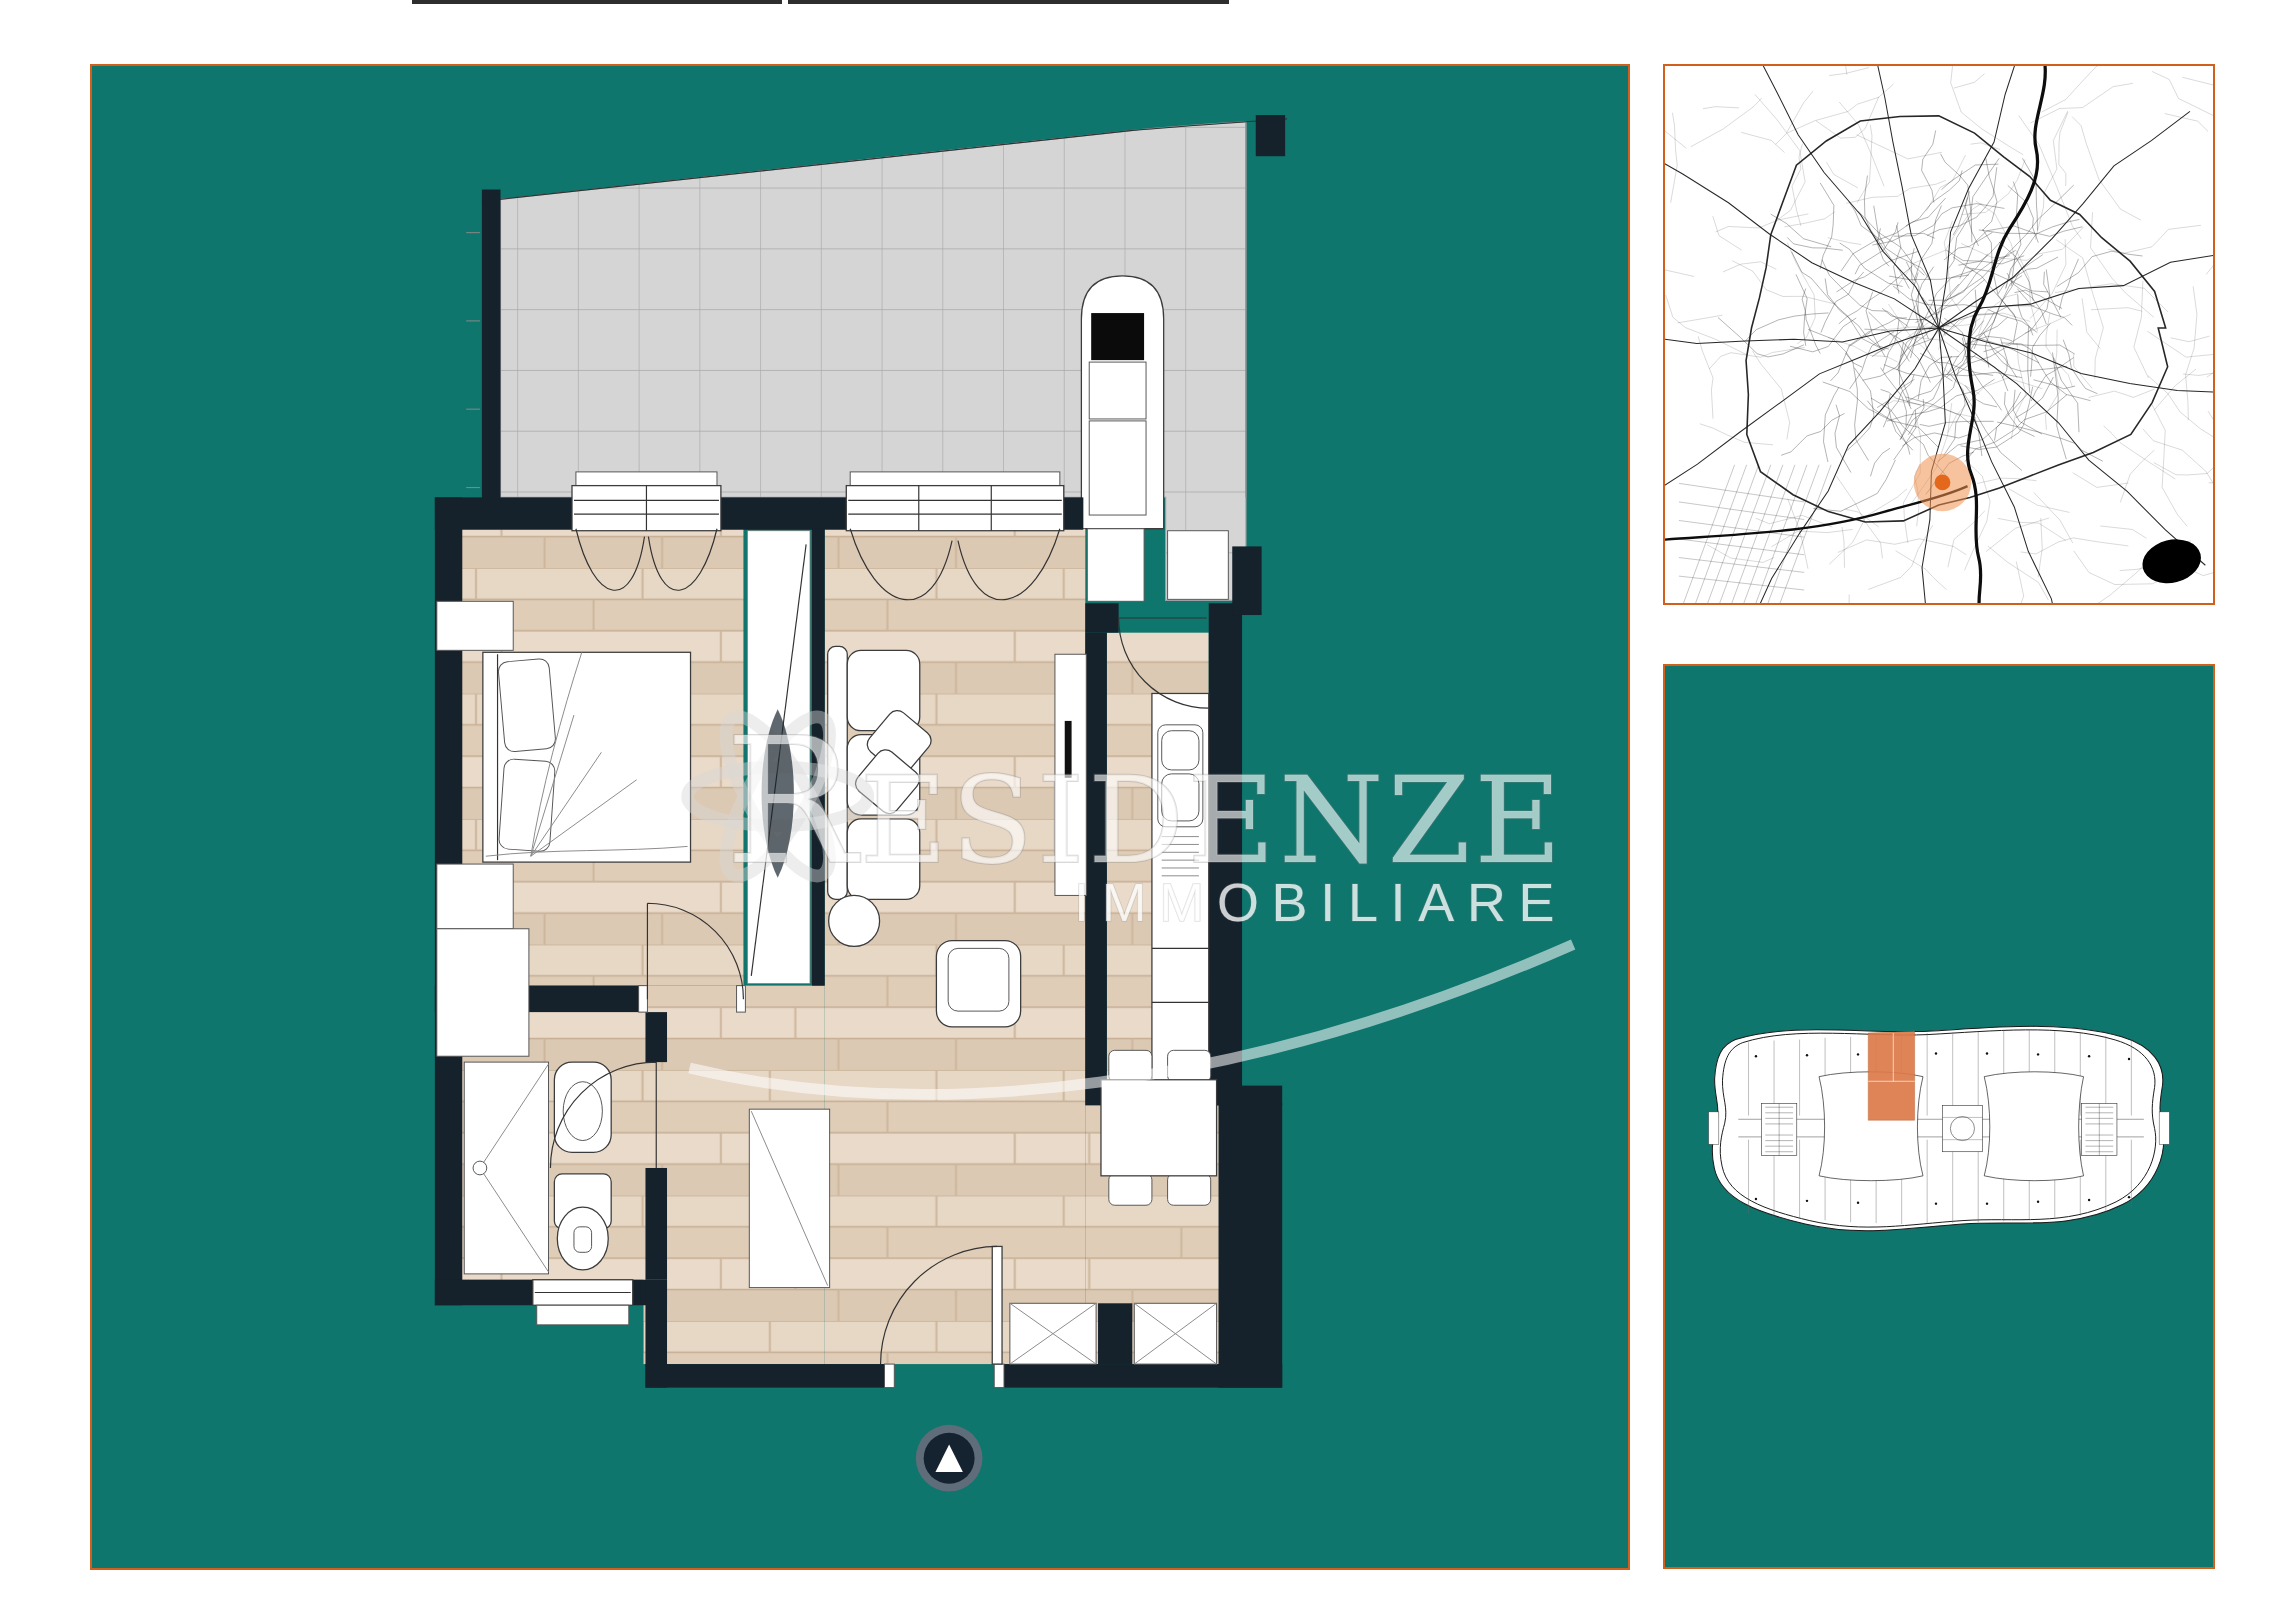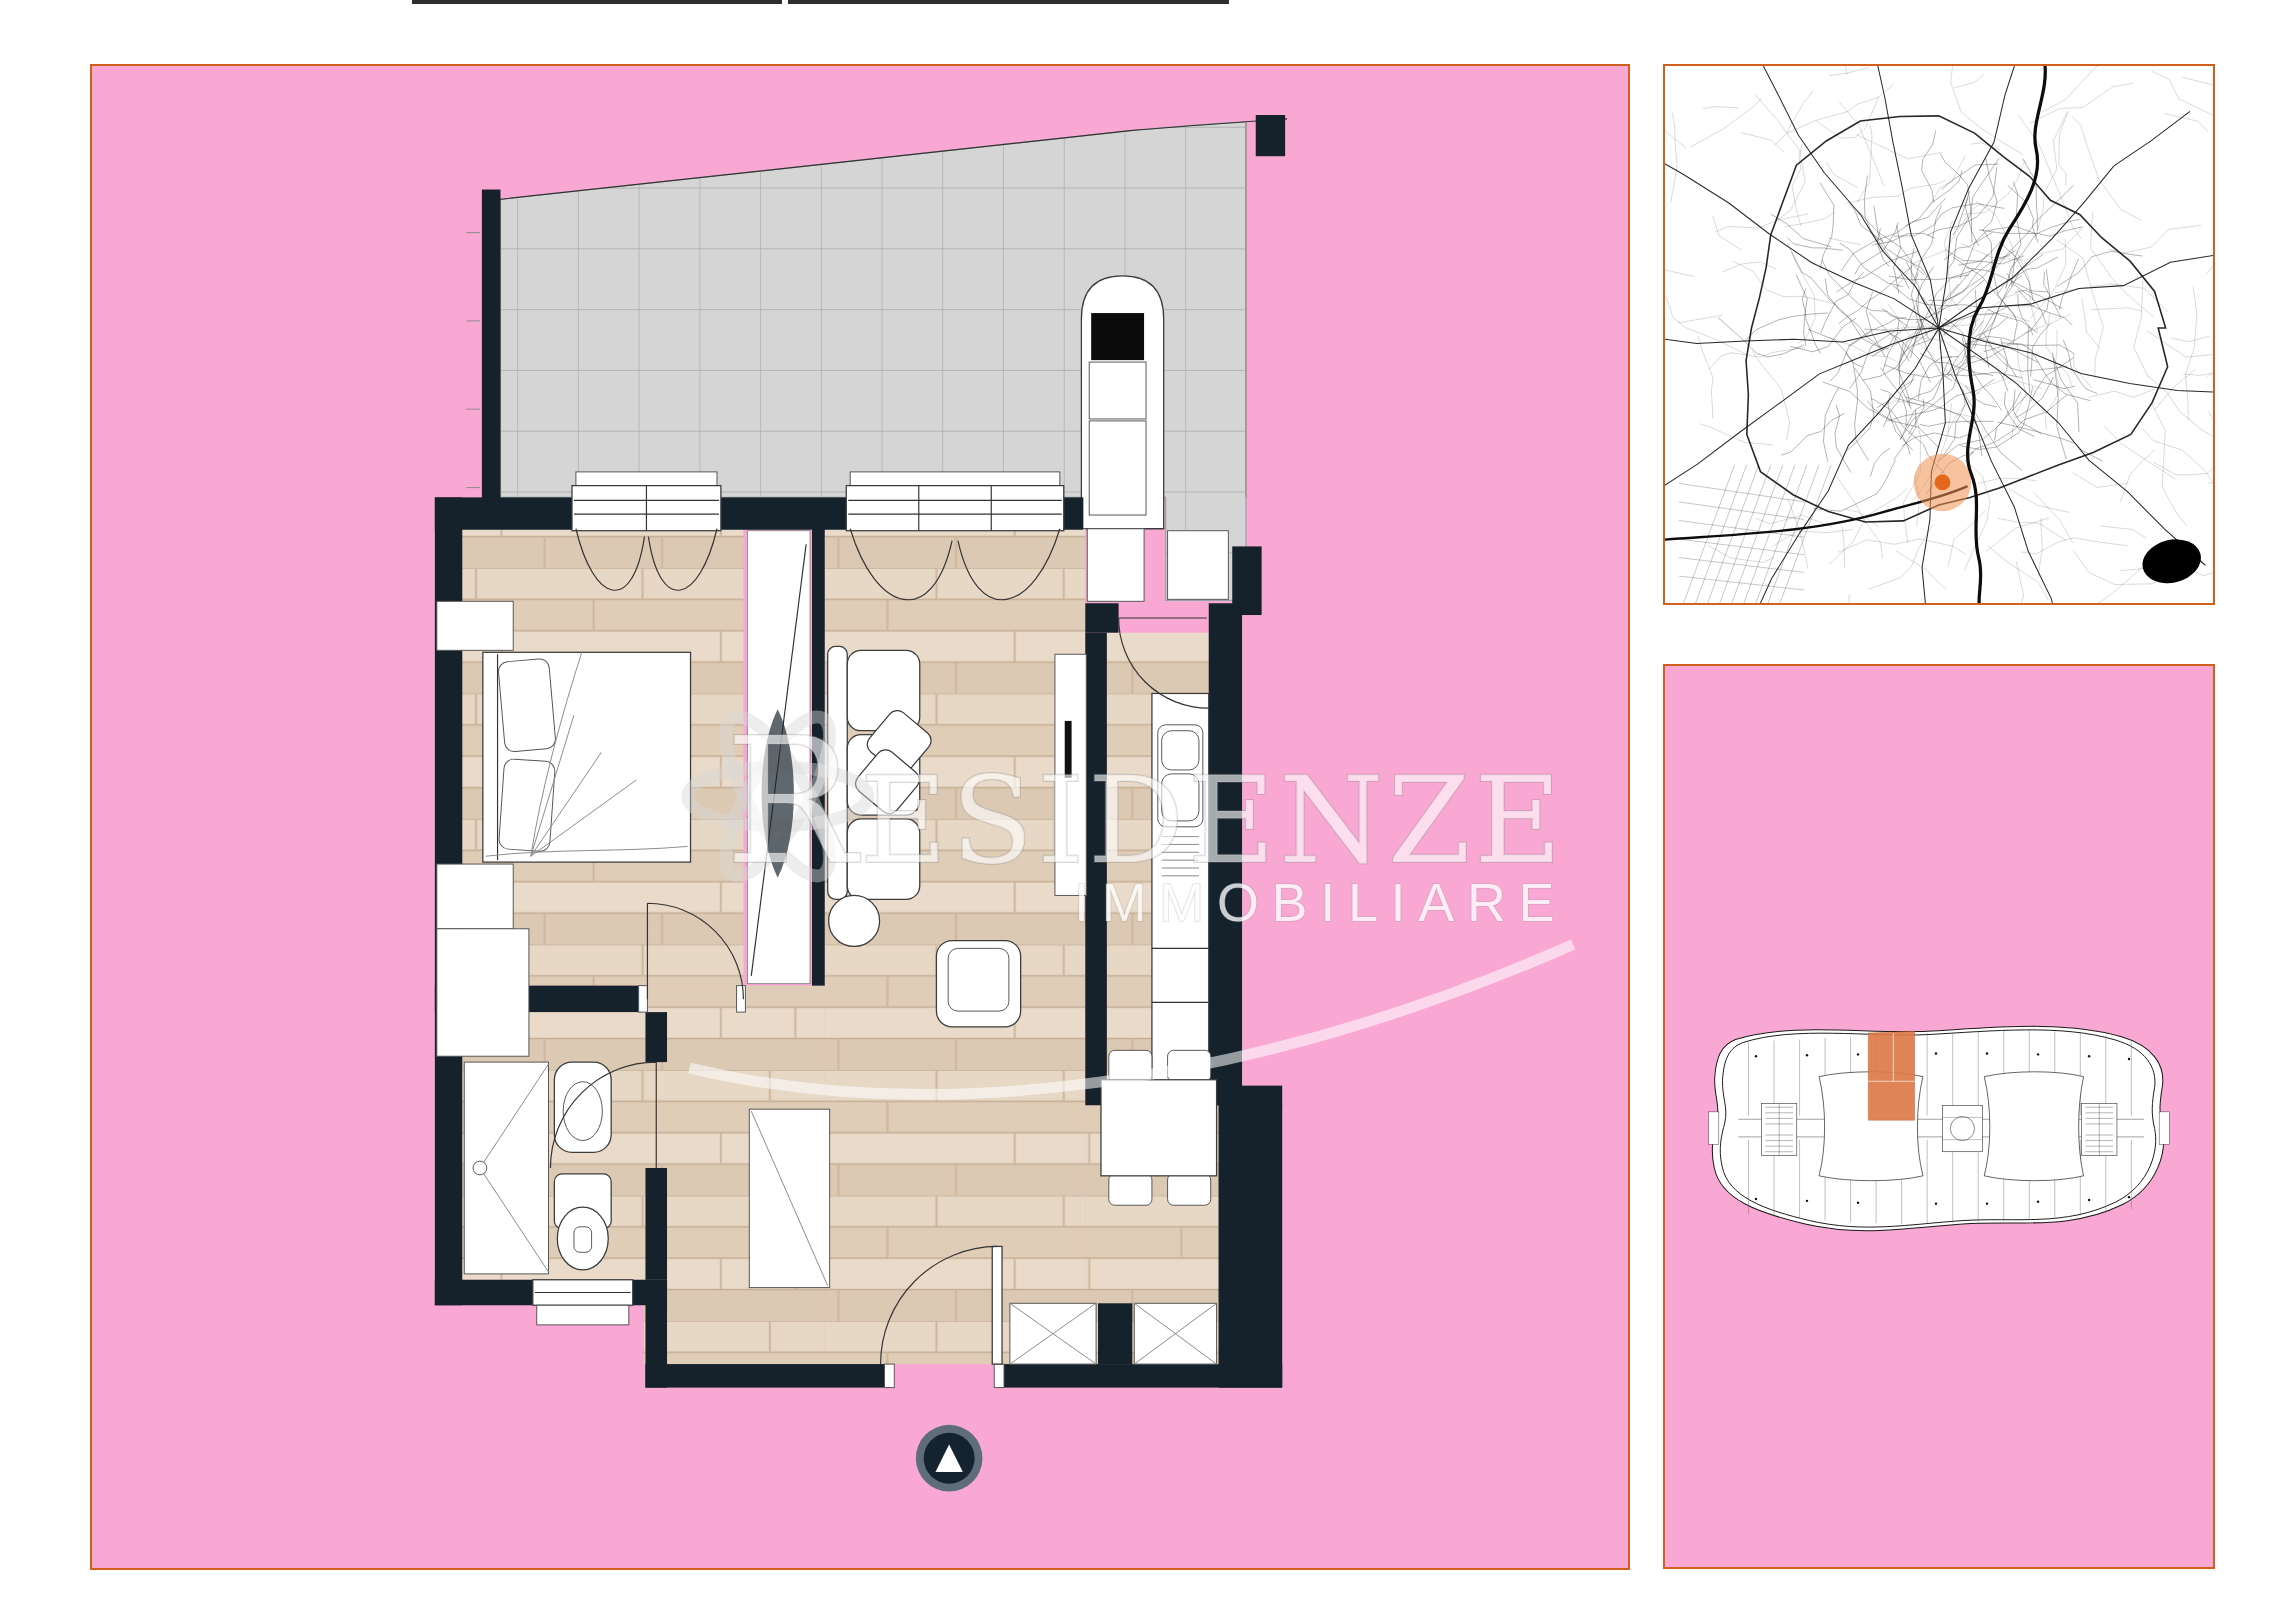--- a/index.html
+++ b/index.html
@@ -1,19 +1,19 @@
 <!DOCTYPE html>
 <html style="--accent: #d1601d; --wall: #15222c;font-size:7.4px"><head>
 <meta charset="utf-8">
 <style>
   html,body{margin:0;padding:0;background:#ffffff;}
   .page{position:relative;width:2295px;height:1623px;background:#fff;overflow:hidden;
         font-family:"Liberation Sans", sans-serif;}
   .topbar{position:absolute;top:0;height:4.2px;background:#2e2e2e;}
-  .panel{position:absolute;background:#f9a8d4;border:2.8px solid var(--accent,#d1601d);box-sizing:border-box;}
+  .panel{position:absolute;background:#0f766e;border:2.8px solid var(--accent,#d1601d);box-sizing:border-box;}
   .panel svg{display:block;width:100%;height:100%;}
   .wall{fill:var(--wall,#15222c);}
   .furn{fill:#ffffff;stroke:#3c3c3c;stroke-width:1.3;}
   .furnthin{fill:#ffffff;stroke:#555;stroke-width:1;}
   .line{stroke:#333;stroke-width:1.2;fill:none;}
   .grayline{stroke:#8a8a8a;stroke-width:1;fill:none;}
   .wm-serif{font-family:"DejaVu Serif","Liberation Serif",serif;fill:rgba(255,255,255,0.62);
             paint-order:stroke;stroke:rgba(130,130,130,0.30);stroke-width:2px;}
   .wm-sans{font-family:"Liberation Sans",sans-serif;fill:rgba(255,255,255,0.78);
            paint-order:stroke;stroke:rgba(140,140,140,0.28);stroke-width:1.5px;letter-spacing:13px;}

